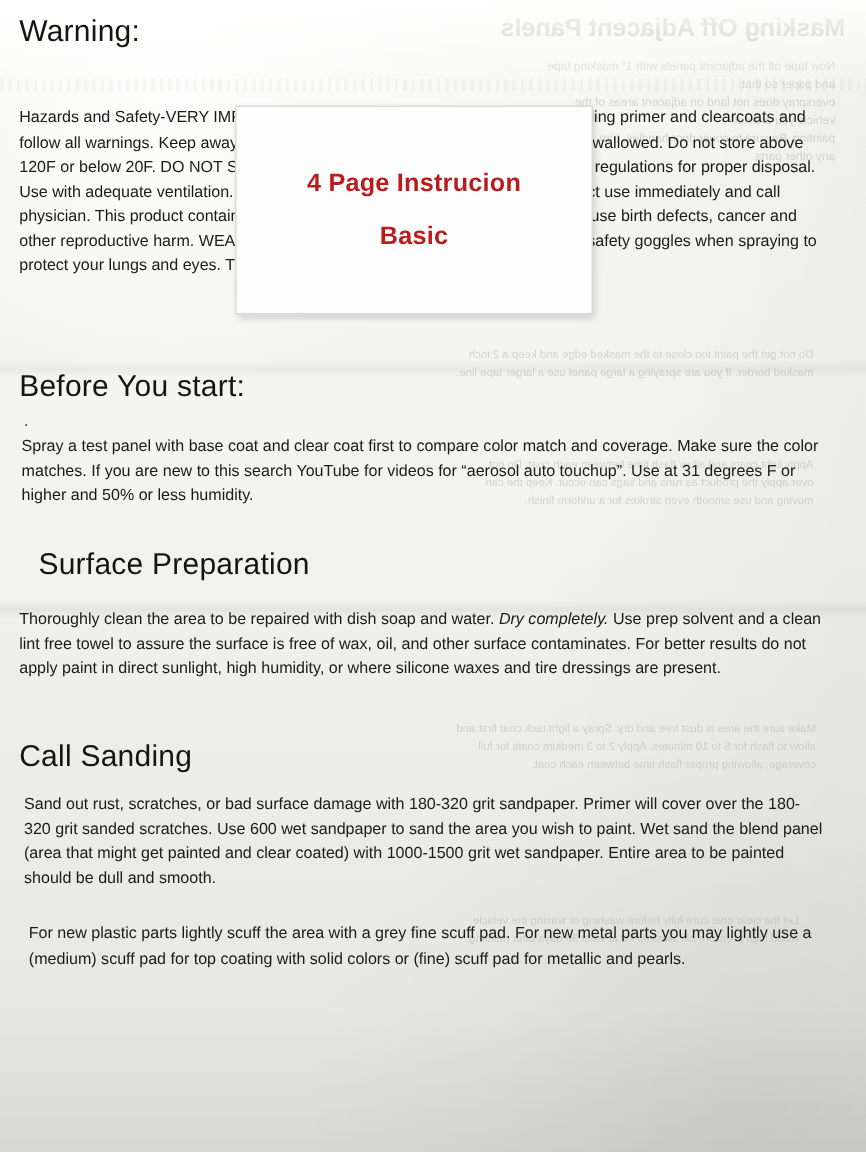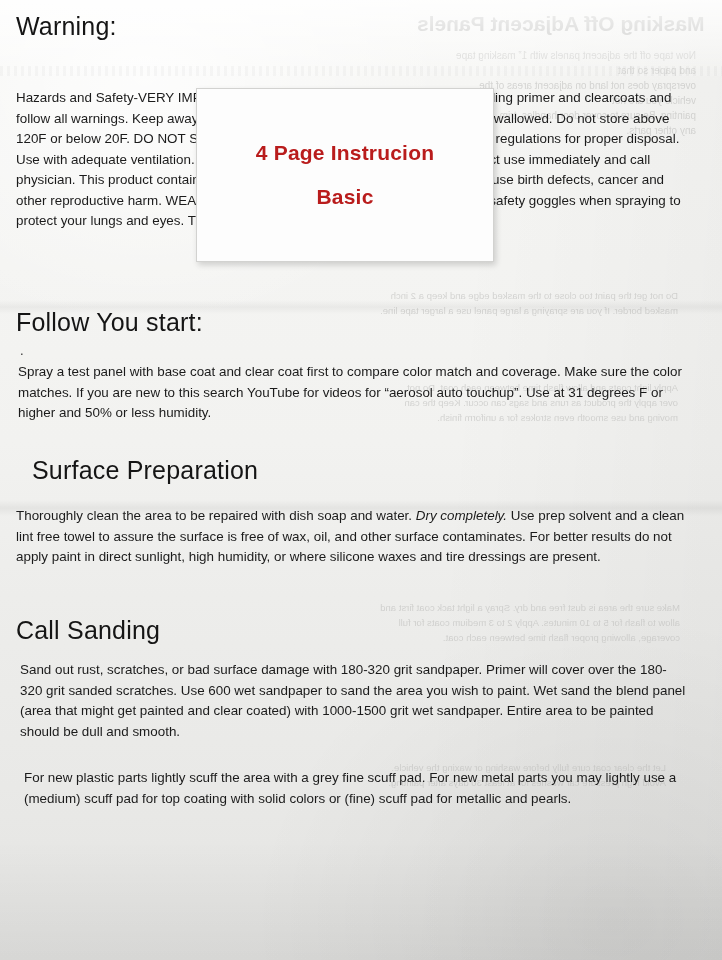--- a/index.html
+++ b/index.html
@@ -180,21 +180,21 @@
 <div class="top-edge"></div>
 <div class="band band-crease-1"></div>
 <div class="band band-crease-2"></div>
 <div class="band band-bottom"></div>
 
 <div class="content">
 
   <h1 class="sect blk" id="warning-heading">Warning:</h1>
   <p class="body blk" id="warning-body">Hazards and Safety-VERY IMPORTANT. Read all labels on touch-up paint including primer and clearcoats and follow all warnings. Keep away from children. Call a physician IMMEDIATELY if swallowed. Do not store above 120F or below 20F. DO NOT STORE IN CAR and avoid freezing. Follow all local regulations for proper disposal. Use with adequate ventilation. If you experience dizziness or nausea stop product use immediately and call physician. This product contains chemicals known to the State of California to cause birth defects, cancer and other reproductive harm. WEAR an approved active paint respirator and WEAR safety goggles when spraying to protect your lungs and eyes. This includes the primer, paint and clearcoat.</p>
 
-  <h1 class="sect blk" id="before-heading">Follow You start:</h1>
+  <h1 class="sect blk" id="before-heading">Before You start:</h1>
   <div class="blk" id="before-dot">.</div>
   <p class="body blk" id="before-body">Spray a test panel with base coat and clear coat first to compare color match and coverage. Make sure the color matches.  If you are new to this search YouTube for videos for “aerosol auto touchup”.  Use at 31 degrees F or higher and 50% or less humidity.</p>
 
   <h1 class="sect blk" id="surface-heading">Surface Preparation</h1>
   <p class="body blk" id="surface-body"><span>Thoroughly clean the area to be repaired with dish soap and water.  </span><span class="em">Dry completely.</span><span> Use prep solvent and a clean lint free towel to assure the surface is free of wax, oil, and other surface contaminates. For better results do not apply paint in direct sunlight, high humidity, or where silicone waxes and tire dressings are present.</span></p>
 
   <h1 class="sect blk" id="sanding-heading">Call Sanding</h1>
   <p class="body blk" id="sanding-body">Sand out rust, scratches, or bad surface damage with 180-320 grit sandpaper. Primer will cover over the 180-320 grit sanded scratches. Use 600 wet sandpaper to sand the area you wish to paint. Wet sand the blend panel (area that might get painted and clear coated) with 1000-1500 grit wet sandpaper. Entire area to be painted should be dull and smooth.</p>
   <p class="body blk" id="sanding-body2">For new plastic parts lightly scuff the area with a grey fine scuff pad. For new metal parts you may lightly use a (medium) scuff pad for top coating with solid colors or (fine) scuff pad for metallic and pearls.</p>
 

